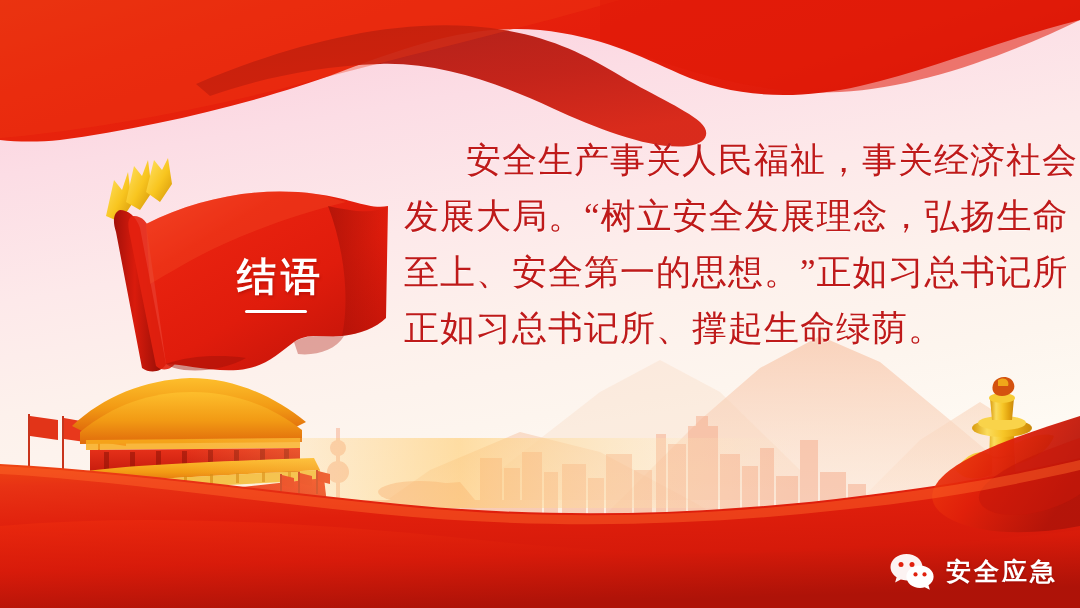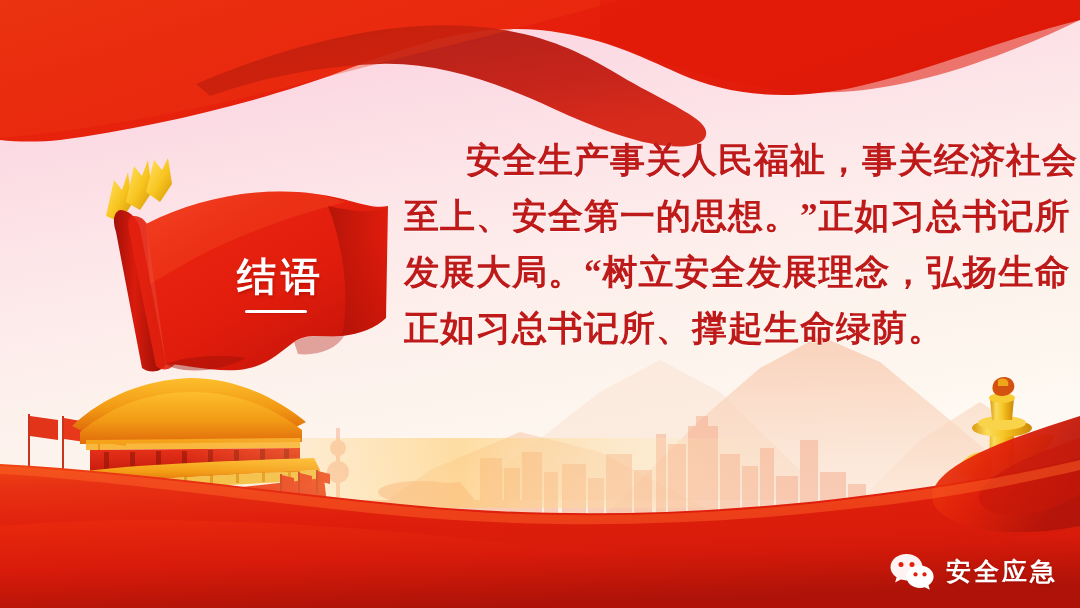--- a/index.html
+++ b/index.html
@@ -120,21 +120,21 @@
   .quote {
     position: absolute;
     left: 404px;
     top: 133px;
     width: 616px;
   }
   .quote p {
     margin: 0;
     color: #bf1a1a;
     font-size: 35px;
-    font-weight: bold;
+    font-weight: normal;
     line-height: 56px;
     letter-spacing: 1px;
     font-family: "Liberation Serif", "DejaVu Serif", serif;
     text-shadow: 0 1px 1px rgba(255,255,255,.65);
     white-space: nowrap;
   }
   .quote p.indent { text-indent: 62px; }
 
   
   .wechat-mark {
@@ -524,22 +524,22 @@
     </svg>
   </div>
 
   <div class="flag-label">
     <div class="zh">结语</div>
     <div class="rule"></div>
   </div>
 
   <div class="quote">
     <p class="indent">安全生产事关人民福祉，事关经济社会</p>
+    <p>发展大局。“树立安全发展理念，弘扬生命</p>
     <p>至上、安全第一的思想。”正如习总书记所</p>
-    <p>发展大局。“树立安全发展理念，弘扬生命</p>
     <p>正如习总书记所、撑起生命绿荫。</p>
   </div>
 
   <div class="wechat-mark">
     <svg class="wx-icon" width="46" height="38" viewBox="0 0 46 38">
 
       <path d="M17.5 2 C 8.6 2, 1.5 7.9, 1.5 15.1 C 1.5 19.2, 3.9 22.9, 7.6 25.3
                L6.1 30.6 L11.8 27.6 C 13.6 28.1, 15.5 28.4, 17.5 28.4
                C 26.4 28.4, 33.5 22.5, 33.5 15.1 C 33.5 7.9, 26.4 2, 17.5 2 Z" fill="#ffffff" opacity=".95"></path>
       <circle cx="12" cy="12.4" r="2.5" fill="#e0200d"></circle>

